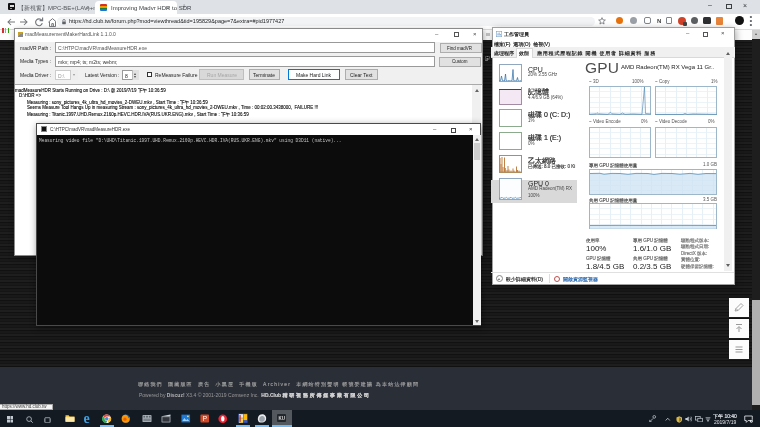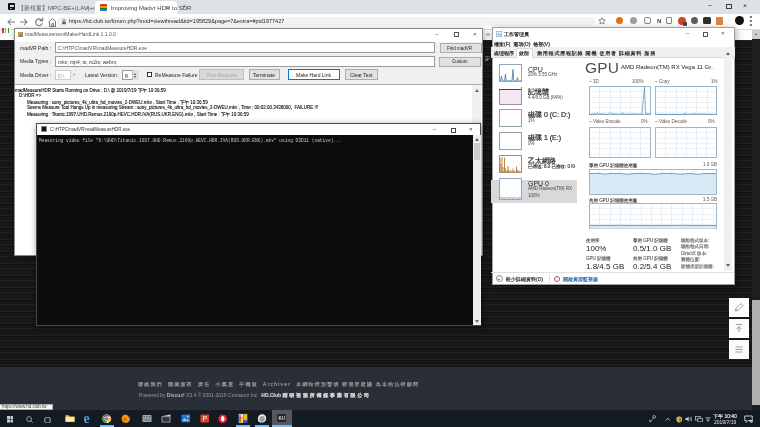--- a/index.html
+++ b/index.html
@@ -265,25 +265,25 @@
 <div class="a t45" style="left:703px;top:196.5px;color:#555;">3.5 GB</div>
 <div class="a gbox" style="left:589px;top:203px;width:128px;height:26px;"></div>
 <svg class="a" style="left:590px;top:203.5px" width="126" height="25" viewBox="0 0 126 25">
     <path d="M0 21.5 L30 21.4 L60 21.5 L90 21.4 L126 21.5 V25 H0 Z" fill="rgba(207,228,243,0.8)"></path>
     <path d="M0 21.5 L30 21.4 L60 21.5 L90 21.4 L126 21.5" stroke="#568bb4" fill="none" stroke-width="0.8"></path>
   </svg>
 
 <div class="a t45 cjk" style="left:586px;top:237px;color:#666;">使用率</div>
 <div class="a" style="left:586px;top:244px;color:#222;font-size:8px;">100%</div>
 <div class="a t45 cjk" style="left:633px;top:237px;color:#666;">專用 GPU 記憶體</div>
-<div class="a" style="left:633px;top:244px;color:#222;font-size:8px;">0.5/1.0 GB</div>
+<div class="a" style="left:633px;top:244px;color:#222;font-size:8px;">1.6/1.0 GB</div>
 <div class="a t45 cjk" style="left:586px;top:254.5px;color:#666;">GPU 記憶體</div>
 <div class="a" style="left:586px;top:261.5px;color:#222;font-size:8px;">1.8/4.5 GB</div>
 <div class="a t45 cjk" style="left:633px;top:254.5px;color:#666;">共用 GPU 記憶體</div>
-<div class="a" style="left:633px;top:261.5px;color:#222;font-size:8px;">0.2/5.4 GB</div>
+<div class="a" style="left:633px;top:261.5px;color:#222;font-size:8px;">0.2/3.5 GB</div>
 <div class="a t45 cjk" style="left:681px;top:237px;color:#777;line-height:13px;">驅動程式版本:<br>驅動程式日期:<br>DirectX 版本:<br>實體位置:<br>硬體保留記憶體:</div>
 
 <div class="a" style="left:724px;top:47px;width:8px;height:224px;background:#f0f0f0;"></div>
 <div class="a" style="left:726px;top:52px;width:0;height:0;border-left:2px solid transparent;border-right:2px solid transparent;border-bottom:3px solid #606060;"></div>
 <div class="a" style="left:726px;top:264px;width:0;height:0;border-left:2px solid transparent;border-right:2px solid transparent;border-top:3px solid #606060;"></div>
 
 <div class="a" style="left:491px;top:271.5px;width:243px;height:1px;background:#e0e0e0;"></div>
 <div class="a" style="left:496px;top:275px;width:7px;height:7px;border:1px solid #888;border-radius:50%;"></div>
 <div class="a" style="left:498px;top:277.5px;width:0;height:0;border-left:1.6px solid transparent;border-right:1.6px solid transparent;border-bottom:2.4px solid #666;"></div>
 <div class="a t5 cjk" style="left:506px;top:275.5px;color:#333;">較少詳細資料(D)</div>

